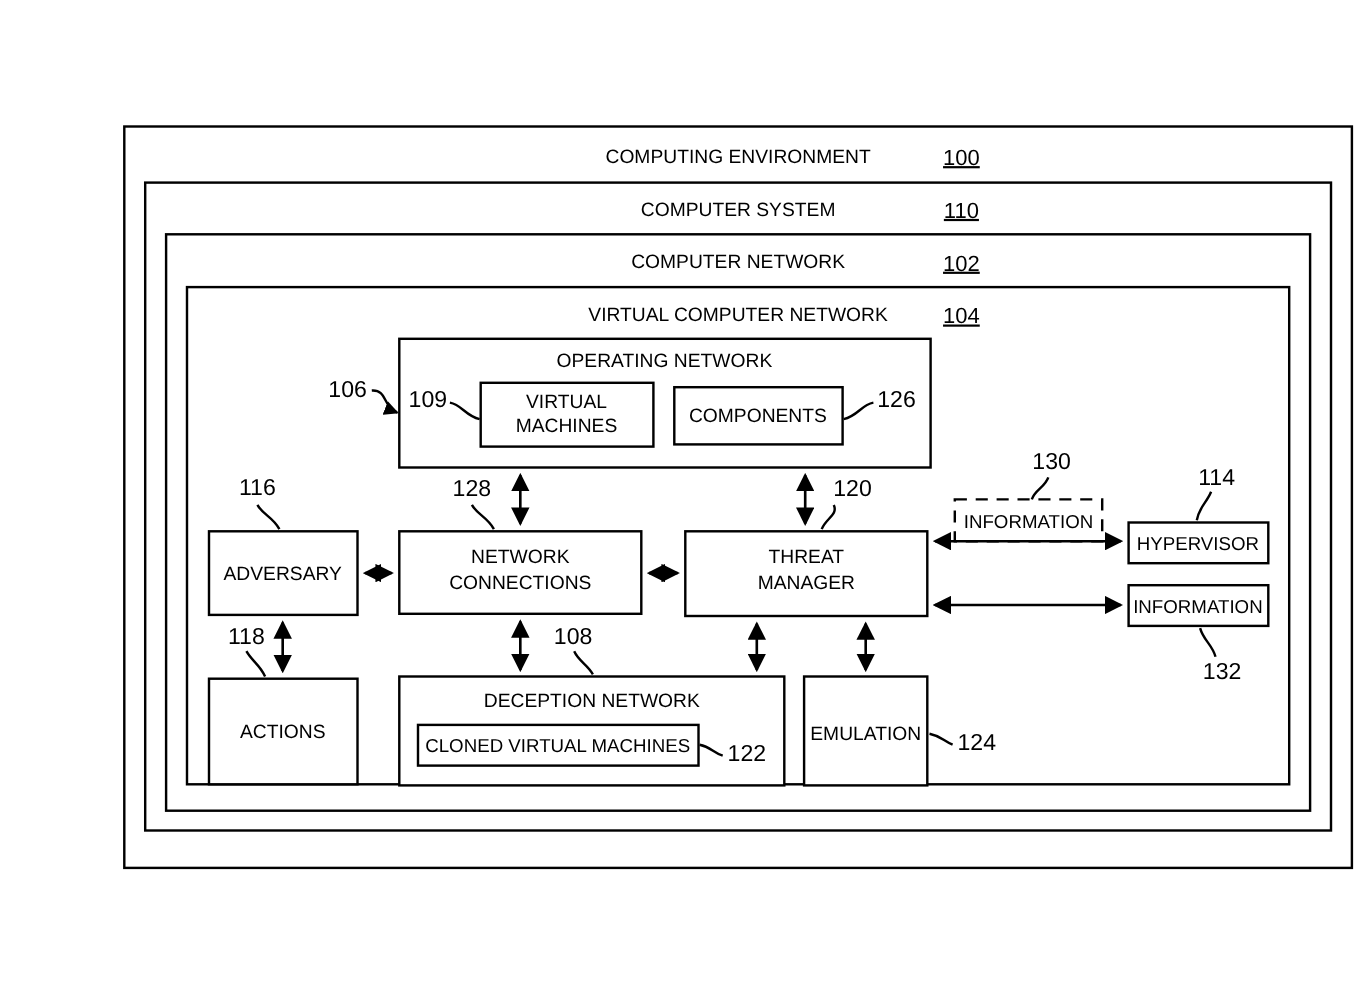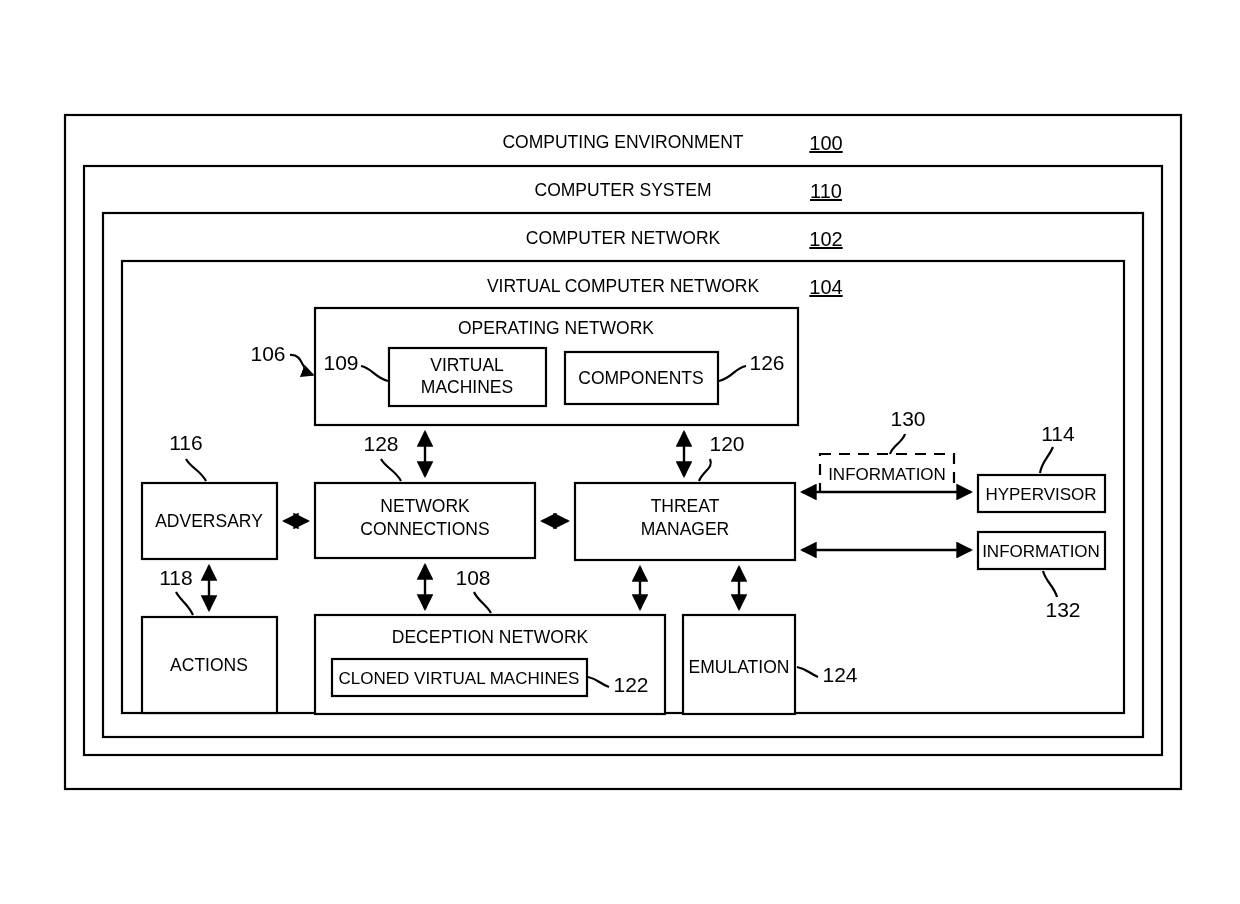--- a/index.html
+++ b/index.html
@@ -11,20 +11,21 @@
   body {
     width: 1240px;
     height: 904px;
     font-family: "Liberation Sans", sans-serif;
     overflow: hidden;
   }
   #figure-root {
     position: relative;
     width: 980px;
     height: 904px;
+    padding-left: 48px;
   }
   svg.diagram {
     display: block;
     width: 1240px;
     height: 904px;
   }
   .bx {
     fill: #ffffff;
     stroke: #000000;
     stroke-width: 2.2;

